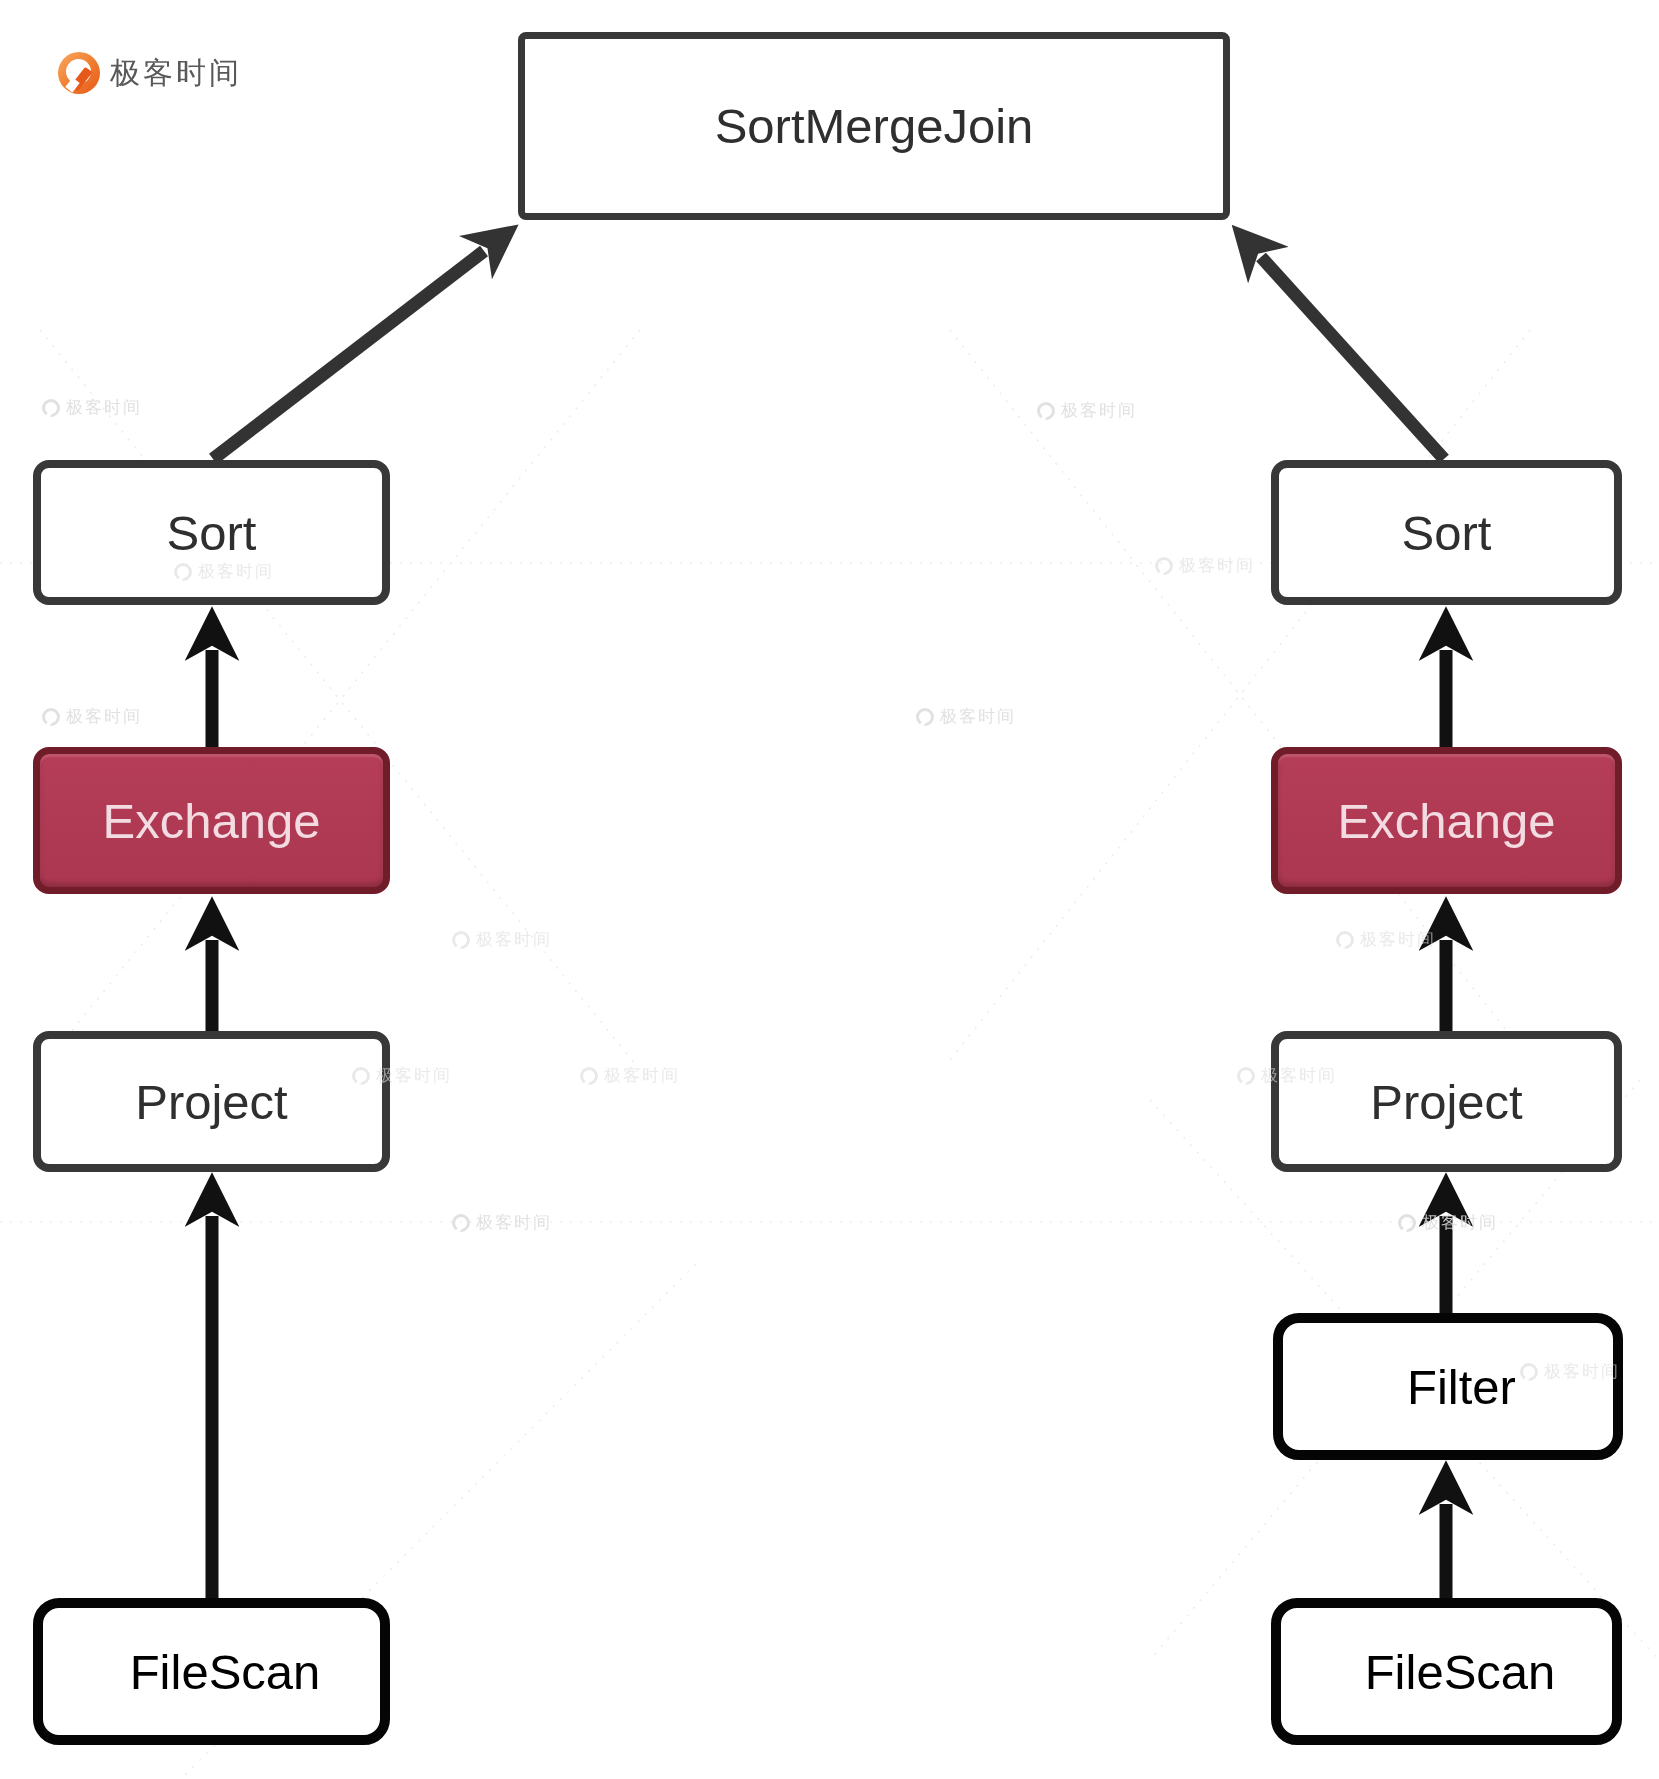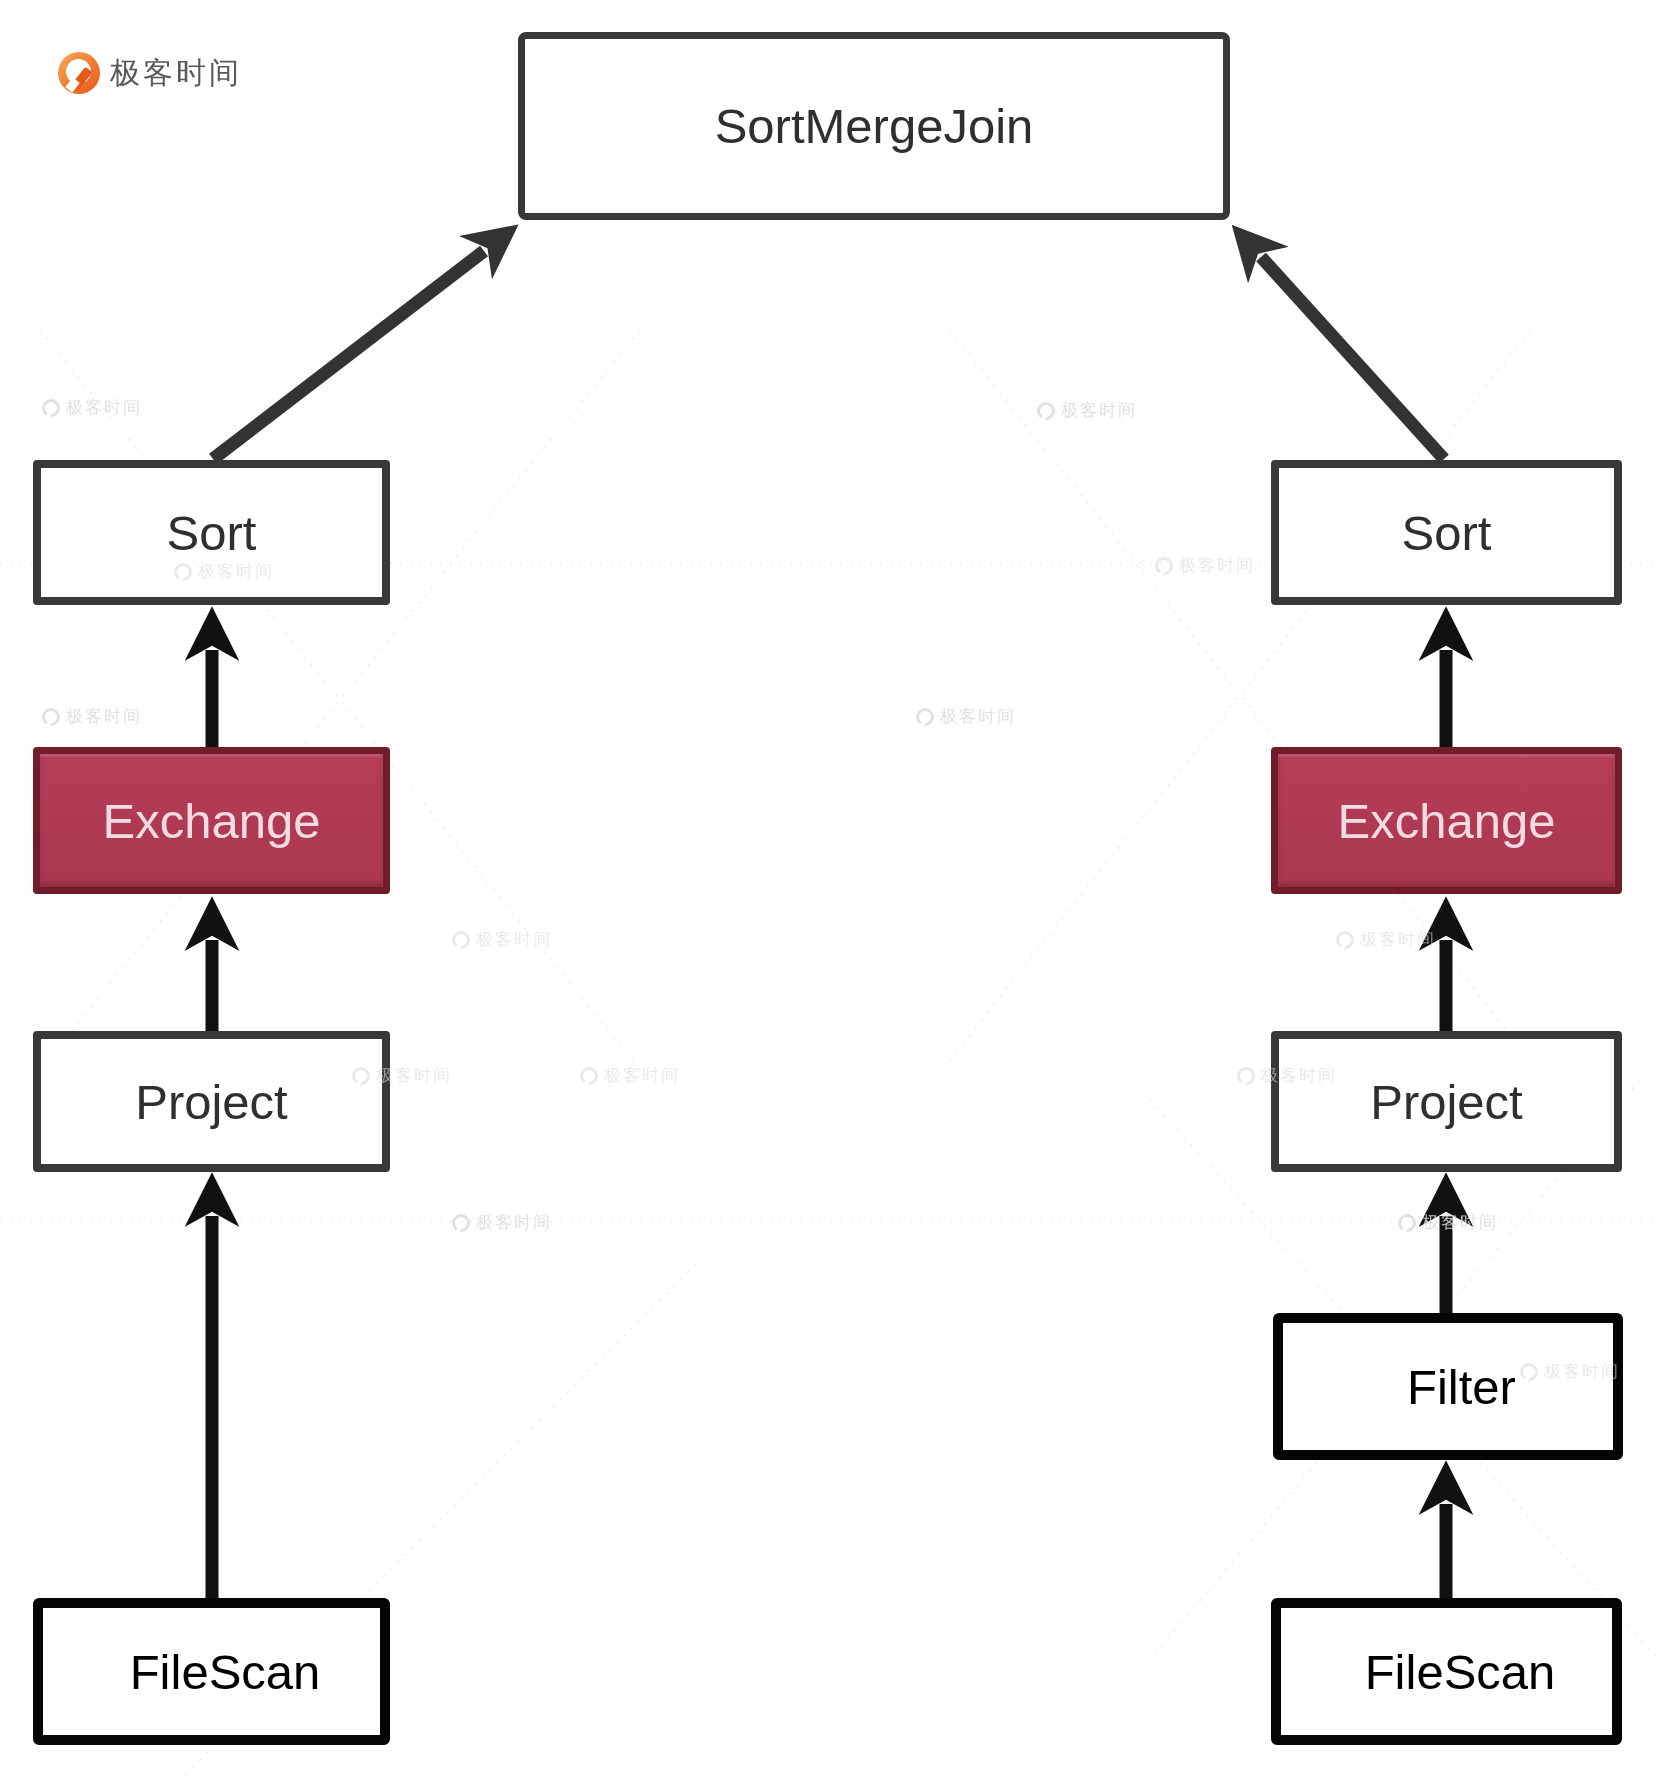--- a/index.html
+++ b/index.html
@@ -15,31 +15,31 @@
     background:linear-gradient(135deg,#f9a85f 0%,#ef7c2e 55%,#e7581a 100%);display:inline-block;}
   .logo-inner{position:absolute;left:8px;top:7px;width:25px;height:25px;border-radius:50%;background:#ffffff;}
   .logo-tail{position:absolute;left:19px;top:15px;width:9px;height:24px;background:#e7591b;
     transform:rotate(38deg);border-radius:2px;}
   .logo-notch{position:absolute;left:10px;top:27px;width:9px;height:12px;background:#ffffff;
     transform:rotate(38deg);}
   .brand-text{font-size:30px;color:#595959;letter-spacing:3px;}
 
   
   .node{position:absolute;box-sizing:border-box;background:#ffffff;
-    border:8px solid #383838;border-radius:4px;
+    border:8px solid #383838;border-radius:16px;
     display:flex;align-items:center;justify-content:center;}
   .node-label{font-size:49px;color:#2f2f2f;}
   .node.root{border-width:7px;border-radius:8px;}
   .node.red{
     border:7px solid #701d29;
     background:linear-gradient(180deg,#b53d58 0%,#ab3750 100%);
     box-shadow:inset 0 3px 2px rgba(255,255,255,.14), inset 0 -4px 5px rgba(0,0,0,.18);
   }
   .node.red .node-label{color:#f3dbe2;}
-  .node.heavy{border:10px solid #050505;border-radius:6px;padding-left:27px;}
+  .node.heavy{border:10px solid #050505;border-radius:26px;padding-left:27px;}
   .node.heavy .node-label{color:#000000;}
 
   
   .wm{position:absolute;display:flex;align-items:center;gap:6px;color:#dcdcdc;
     font-size:17px;letter-spacing:2px;opacity:.85;pointer-events:none;white-space:nowrap;}
   .wm-icon{position:relative;display:inline-block;width:12px;height:12px;border:3px solid #dcdcdc;border-radius:50%;}
   .wm-icon::after{content:"";position:absolute;left:2px;top:9px;width:4px;height:7px;background:#ffffff;transform:rotate(35deg);}
   .wm.dim{opacity:.6;}
 </style>
 </head>

